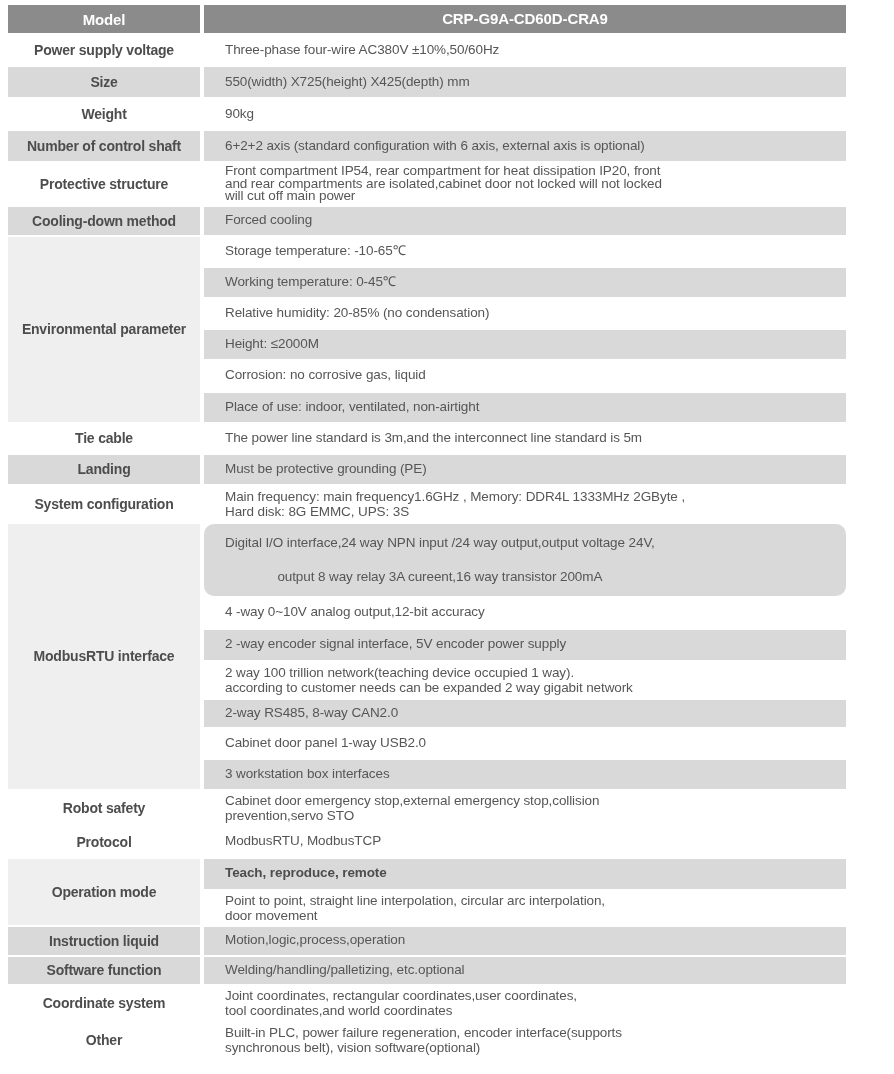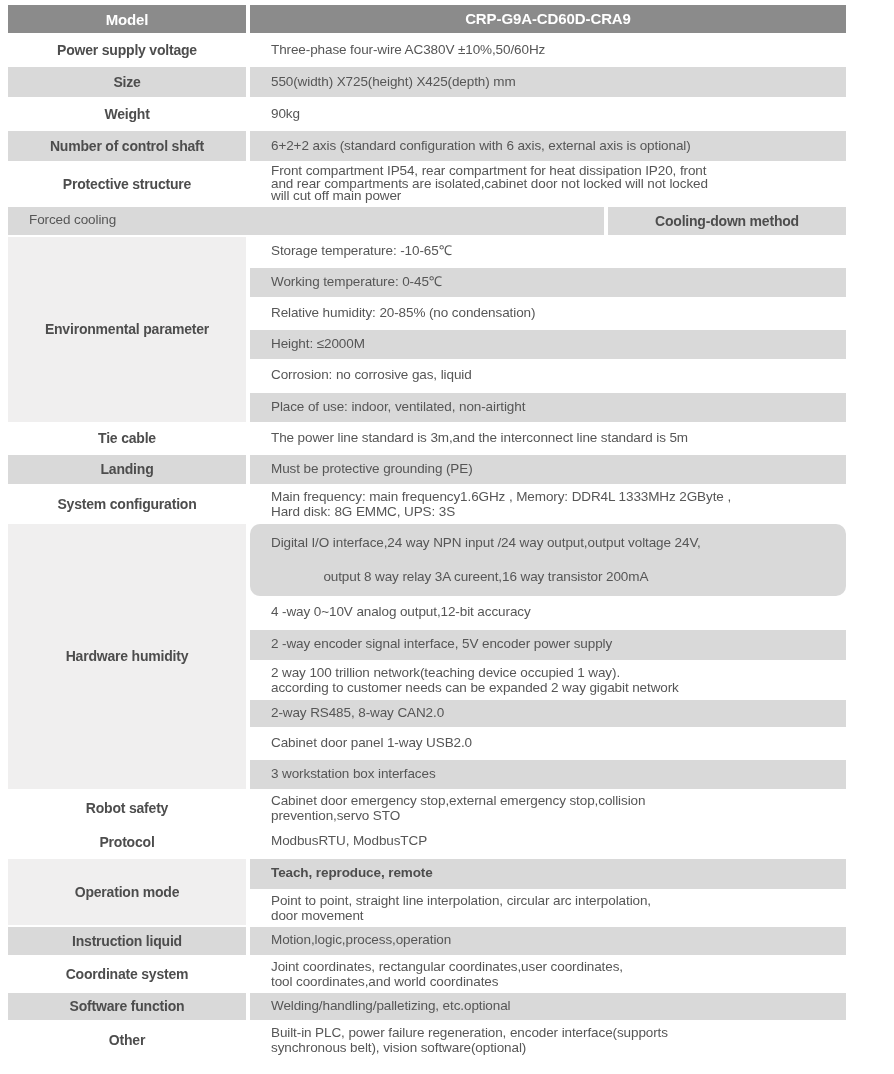--- a/index.html
+++ b/index.html
@@ -1,21 +1,21 @@
 <!DOCTYPE html>
 <html style="--header-bg: #8b8b8b; --header-text: #ffffff; --row-gray: #d9d9d9; --row-white: #ffffff; --group-bg: #f0efef; --label-text: #4d4d4d; --value-text: #565656;"><head>
 <meta charset="utf-8">
 <style>
   html, body { margin:0; padding:0; background:#ffffff; }
   body { font-family:"Liberation Sans", sans-serif; width:894px; }
   .spec-table { width:838px; margin:5px 0 0 8px; }
   .row { display:flex; gap:4px; margin-bottom:2px; }
   .cell { box-sizing:border-box; }
   .label {
-    width:238px; flex-shrink:0;
+    width:192px; flex-shrink:0;
     display:flex; align-items:center; justify-content:center;
     font-weight:bold; font-size:14px; letter-spacing:-0.2px;
     color:var(--label-text,#4d4d4d); text-align:center; padding:2px 6px;
   }
   .value {
     flex:1; display:flex; align-items:center;
     font-size:13.5px; color:var(--value-text,#565656);
     padding:2px 21px; white-space:pre-line; line-height:1.22; letter-spacing:-0.1px;
   }
   .subcol { flex:1; display:flex; flex-direction:column; gap:2px; }
@@ -65,22 +65,22 @@
   </div>
 
   <div class="row h34">
     <div class="cell label bg-w">Protective structure</div>
     <div class="cell value bg-w lh-tight">Front compartment IP54, rear compartment for heat dissipation IP20, front
 and rear compartments are isolated,cabinet door not locked will not locked
 will cut off main power</div>
   </div>
 
   <div class="row h28">
+    <div class="cell label bg-g">Cooling-down method</div>
     <div class="cell value bg-g">Forced cooling</div>
-    <div class="cell label bg-g">Cooling-down method</div>
   </div>
 
   <div class="row">
     <div class="cell label bg-l">Environmental parameter</div>
     <div class="subcol">
       <div class="cell value bg-w h29">Storage temperature: -10-65℃</div>
       <div class="cell value bg-g h29">Working temperature:  0-45℃</div>
       <div class="cell value bg-w h29">Relative humidity:  20-85% (no condensation)</div>
       <div class="cell value bg-g h29">Height:  ≤2000M</div>
       <div class="cell value bg-w h30">Corrosion:  no corrosive gas, liquid</div>
@@ -98,21 +98,21 @@
     <div class="cell value bg-g">Must be protective grounding (PE)</div>
   </div>
 
   <div class="row h36">
     <div class="cell label bg-w">System configuration</div>
     <div class="cell value bg-w lh-snug">Main frequency:  main frequency1.6GHz ,  Memory:  DDR4L 1333MHz 2GByte ,
 Hard disk:  8G EMMC,  UPS:  3S</div>
   </div>
 
   <div class="row">
-    <div class="cell label bg-l">Hardware humidity</div>
+    <div class="cell label bg-l">ModbusRTU interface</div>
     <div class="subcol">
       <div class="cell value bg-g h58 lh-wide">Digital I/O interface,24 way NPN input /24 way output,output voltage 24V,
 output 8 way relay 3A cureent,16 way transistor 200mA</div>
       <div class="cell value bg-w h30">4 -way 0~10V analog output,12-bit accuracy</div>
       <div class="cell value bg-g h30">2 -way encoder signal interface, 5V encoder power supply</div>
       <div class="cell value bg-w h36 lh-snug">2 way 100 trillion network(teaching device occupied 1 way).
 according to customer needs can be expanded 2 way gigabit network</div>
       <div class="cell value bg-g h27">2-way RS485,  8-way CAN2.0</div>
       <div class="cell value bg-w h29">Cabinet door panel 1-way USB2.0</div>
       <div class="cell value bg-g h29">3 workstation box interfaces</div>
@@ -138,29 +138,29 @@
       <div class="cell value bg-w h33 lh-snug">Point to point, straight line interpolation, circular arc interpolation,
 door movement</div>
     </div>
   </div>
 
   <div class="row h28">
     <div class="cell label bg-g">Instruction liquid</div>
     <div class="cell value bg-g">Motion,logic,process,operation</div>
   </div>
 
+  <div class="row h27">
+    <div class="cell label bg-g">Software function</div>
+    <div class="cell value bg-g">Welding/handling/palletizing,  etc.optional</div>
+  </div>
+
   <div class="row h33">
     <div class="cell label bg-w">Coordinate system</div>
     <div class="cell value bg-w lh-snug">Joint coordinates, rectangular coordinates,user coordinates,
 tool coordinates,and world coordinates</div>
-  </div>
-
-  <div class="row h27">
-    <div class="cell label bg-g">Software function</div>
-    <div class="cell value bg-g">Welding/handling/palletizing,  etc.optional</div>
   </div>
 
   <div class="row h37">
     <div class="cell label bg-w">Other</div>
     <div class="cell value bg-w lh-snug">Built-in PLC,  power failure regeneration,  encoder interface(supports
 synchronous belt),  vision software(optional)</div>
   </div>
 
 </div>
 

